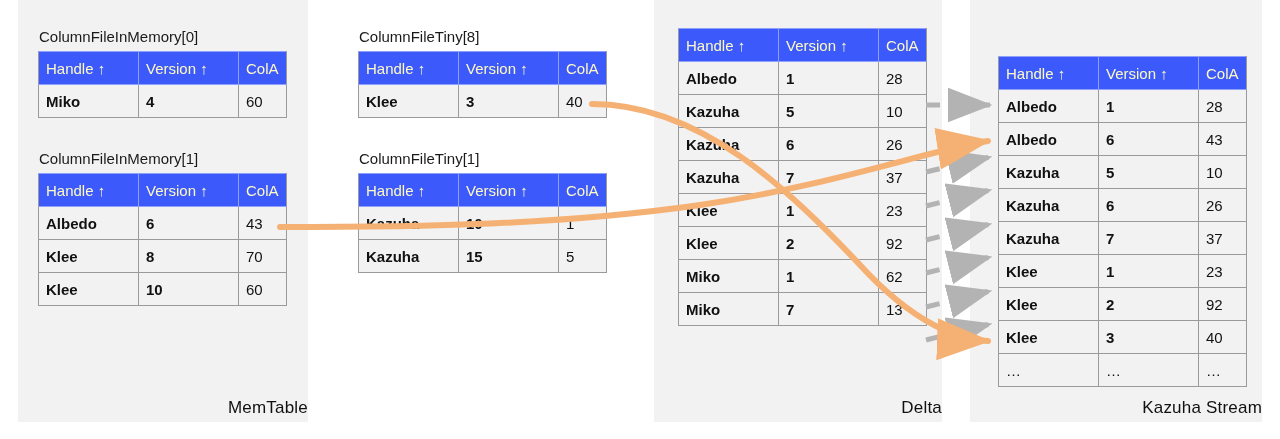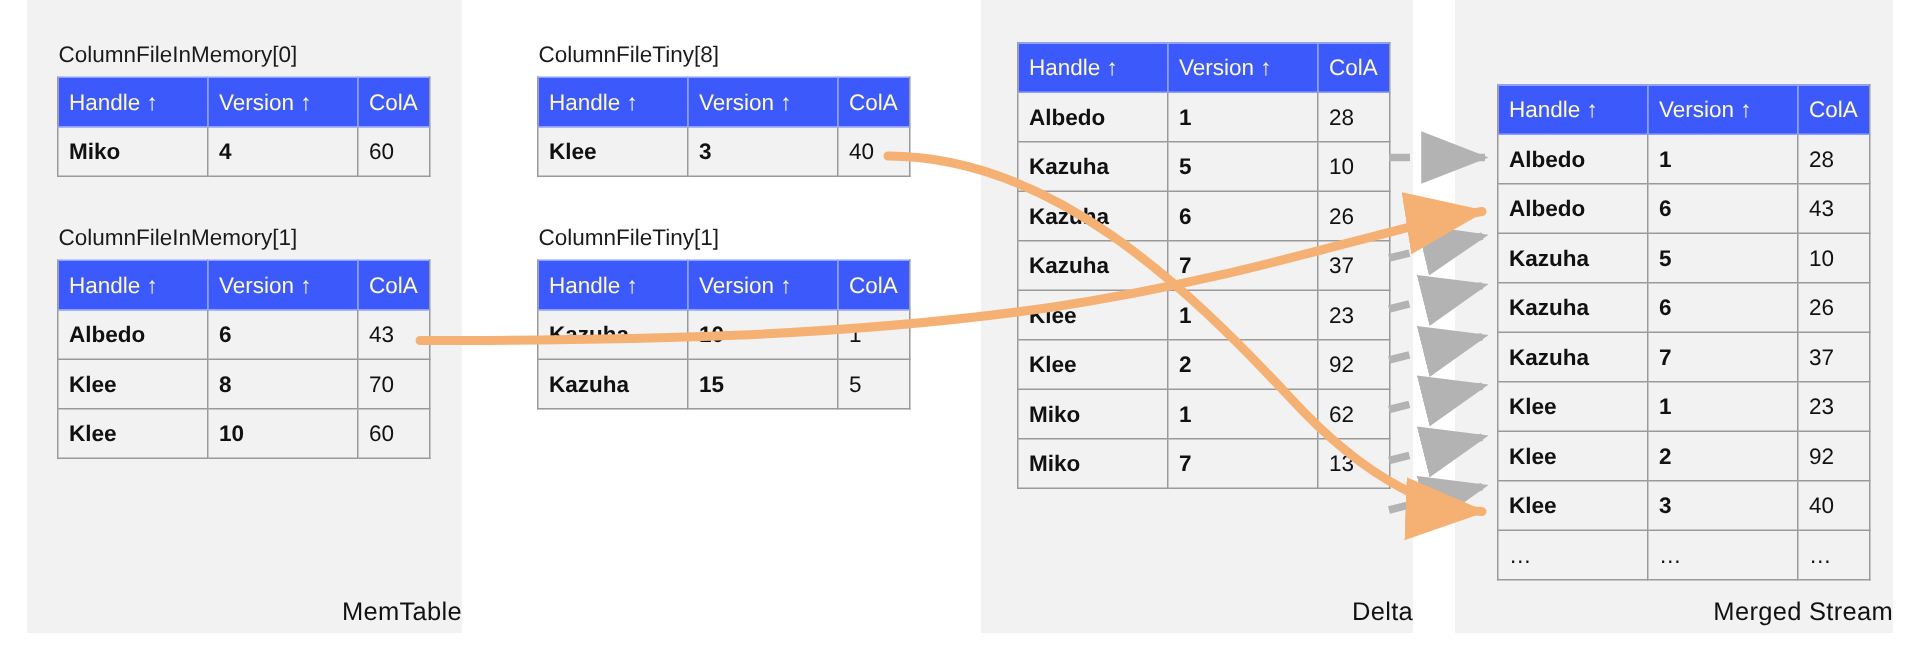--- a/index.html
+++ b/index.html
@@ -277,21 +277,21 @@
         <tr>
           <td class="k">Miko</td>
           <td class="v">7</td>
           <td class="a">13</td>
         </tr>
       </tbody>
     </table>
   </div>
 
   <div class="panel" id="panel-merged">
-    <div class="panel-label">Merged Stream</div>
+    <div class="panel-label">Kazuha Stream</div>
   </div>
 
   <div class="table-block" style="left:998px; top:56px;">
     <table class="dt">
       <colgroup>
           <col class="c-handle">
           <col class="c-version">
           <col class="c-cola">
         </colgroup>
       <thead>

